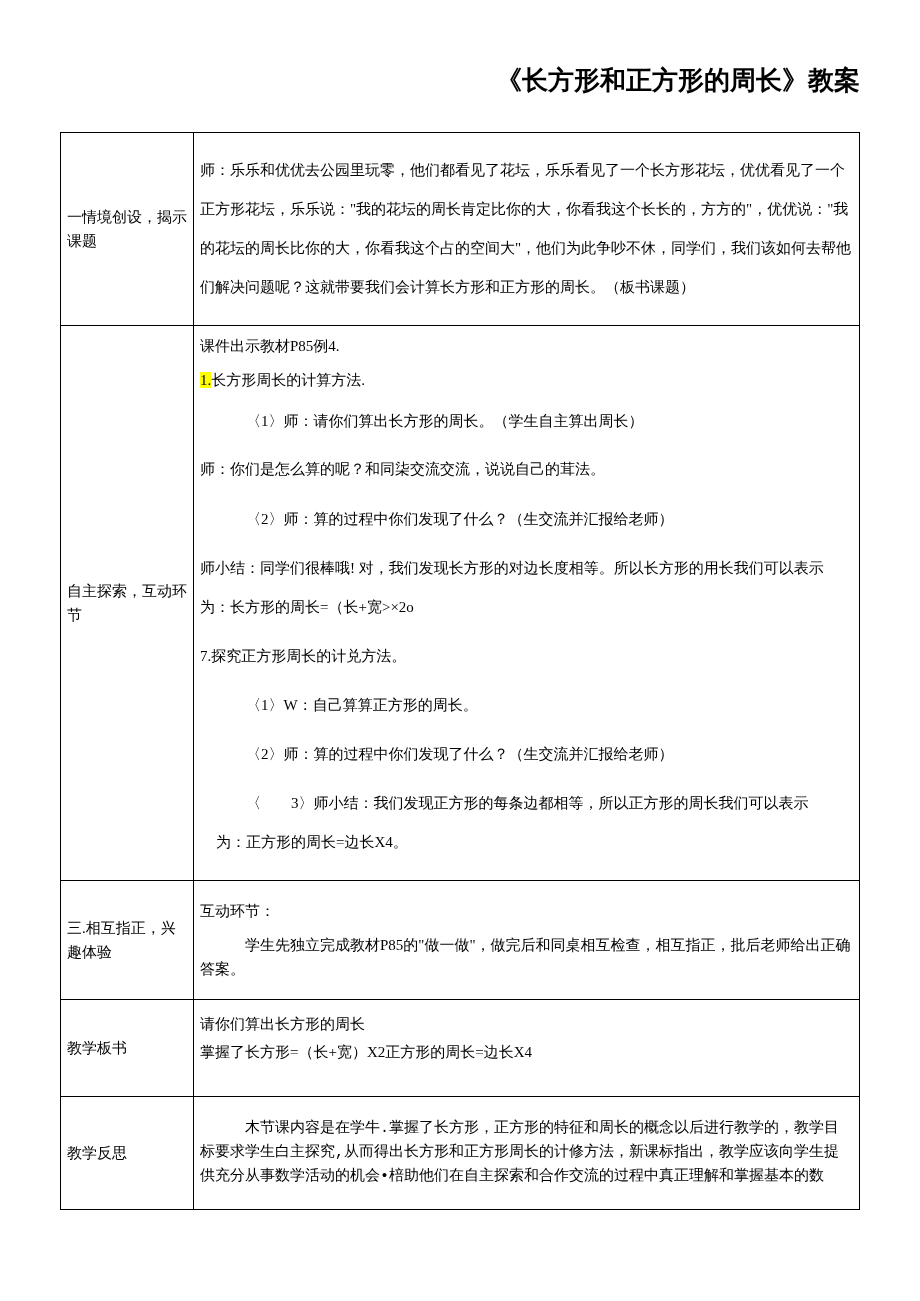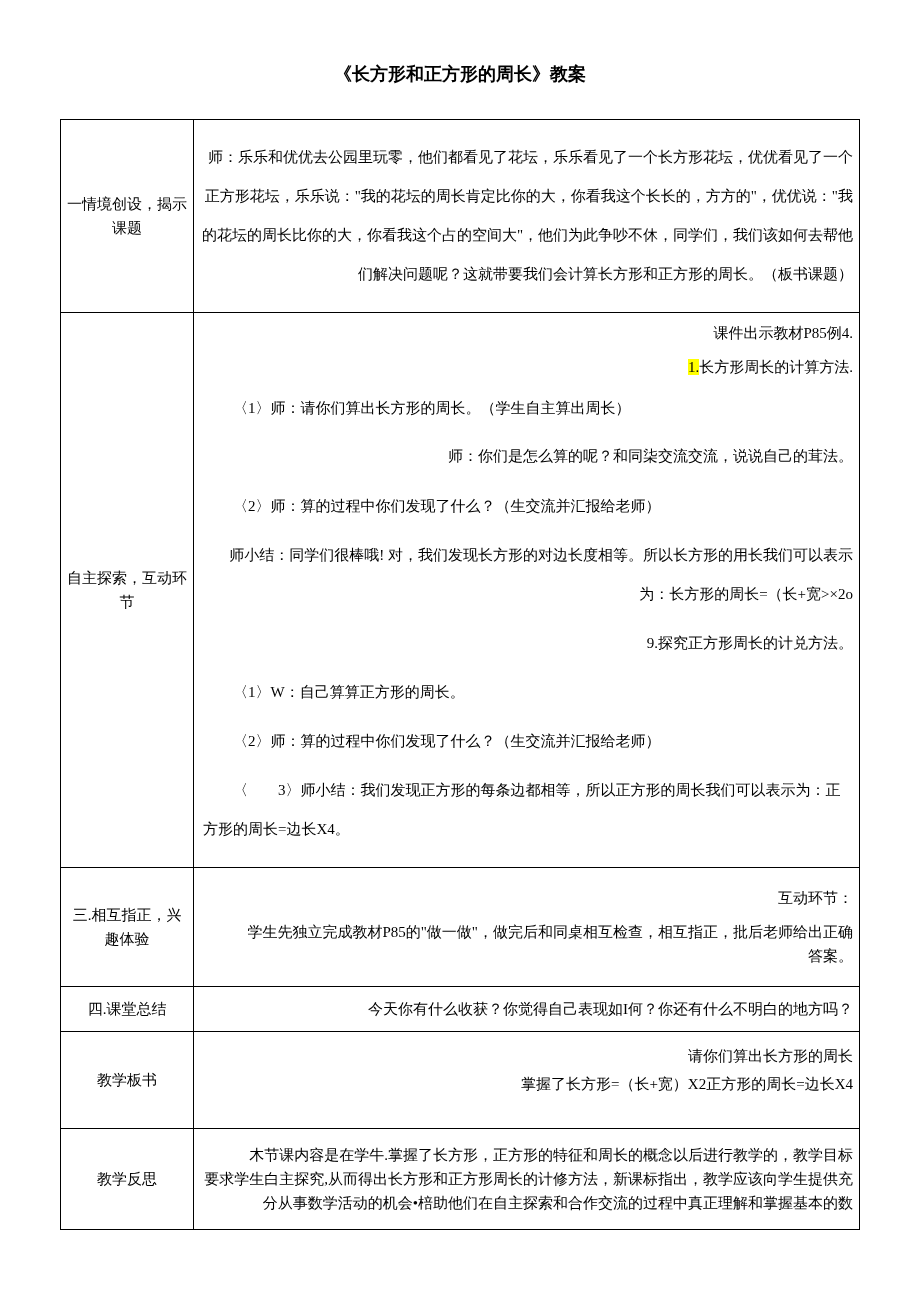--- a/index.html
+++ b/index.html
@@ -5,51 +5,50 @@
   body {
     margin: 0;
     padding: 40px 60px;
     font-family: "SimSun", "宋体", serif;
     font-size: 15px;
     color: #000;
     background: #fff;
     line-height: 1.6;
   }
   h1 {
-    text-align: center;
-    font-size: 18px;
+    text-align: right;
+    font-size: 26px;
     font-weight: bold;
     margin: 20px 0 30px 0;
     font-family: "SimHei", "黑体", sans-serif;
   }
   table {
     border-collapse: collapse;
     width: 100%;
     table-layout: fixed;
   }
   td {
     border: 1px solid #000;
     padding: 8px 6px;
     vertical-align: middle;
   }
   td.label {
     width: 120px;
-    text-align: center;
+    text-align: left;
     vertical-align: middle;
   }
   td.content {
     text-align: left;
   }
   .para {
     margin: 10px 0;
     text-indent: 0;
-    text-align: right;
   }
   .para-indent {
-    margin: 10px 3px;
+    margin: 10px 16px;
     text-indent: 2em;
   }
   .center-block {
     text-align: center;
   }
   .hl {
     background: #ffff00;
   }
 </style>
 </head>
@@ -70,50 +69,44 @@
     <td class="label">自主探索，互动环节</td>
     <td class="content">
       <div class="para" style="margin-top:0;">课件出示教材P85例4.</div>
       <div class="para">
         <span class="hl">1.</span><span>长方形周长的计算方法.</span>
       </div>
       <div class="para-indent" style="line-height:2.6;">〈1〉师：请你们算出长方形的周长。（学生自主算出周长）</div>
       <div class="para" style="line-height:2.6;font-family:Liberation Mono, monospace;">师：你们是怎么算的呢？和同柒交流交流，说说自己的茸法。</div>
       <div class="para-indent" style="line-height:2.6;">〈2〉师：算的过程中你们发现了什么？（生交流并汇报给老师）</div>
       <div class="para" style="line-height:2.6;">师小结：同学们很棒哦! 对，我们发现长方形的对边长度相等。所以长方形的用长我们可以表示为：长方形的周长=（长+宽&gt;×2o</div>
-      <div class="para" style="line-height:2.6;">9.探究正方形周长的计兑方法。</div>
+      <div class="para" style="line-height:2.6;">7.探究正方形周长的计兑方法。</div>
       <div class="para-indent" style="line-height:2.6;">〈1〉W：自己算算正方形的周长。</div>
       <div class="para-indent" style="line-height:2.6;">〈2〉师：算的过程中你们发现了什么？（生交流并汇报给老师）</div>
       <div class="para-indent" style="line-height:2.6;">〈　　3〉师小结：我们发现正方形的每条边都相等，所以正方形的周长我们可以表示为：正方形的周长=边长X4。</div>
     </td>
   </tr>
 
   <tr>
     <td class="label">三.相互指正，兴趣体验</td>
     <td class="content">
       <div class="para">互动环节：</div>
       <div class="para" style="text-indent:3em;">学生先独立完成教材P85的"做一做"，做完后和同桌相互检查，相互指正，批后老师给出正确答案。</div>
     </td>
   </tr>
 
-  <tr>
-    <td class="label">四.课堂总结</td>
-    <td class="content">
-      <div class="para" style="margin:2px 0;">今天你有什么收获？你觉得自己表现如I何？你还有什么不明白的地方吗？</div>
-    </td>
-  </tr>
 
   <tr>
     <td class="label">教学板书</td>
     <td class="content center-block">
       <div class="para" style="margin:4px 0;">请你们算出长方形的周长</div>
       <div class="para" style="margin:4px 0 24px 0;">掌握了长方形=（长+宽）X2正方形的周长=边长X4</div>
     </td>
   </tr>
 
   <tr>
     <td class="label">教学反思</td>
     <td class="content">
-      <div class="para" style="text-indent:3em; margin:6px 0;">木节课内容是在学牛.掌握了长方形，正方形的特征和周长的概念以后进行教学的，教学目标要求学生白主探究,从而得出长方形和正方形周长的计修方法，新课标指出，教学应该向学生提供充分从事数学活动的机会•棓助他们在自主探索和合作交流的过程中真正理解和掌握基本的数</div>
+      <div class="para" style="text-indent:3em; margin:12px 0;font-family:Liberation Mono, monospace;">木节课内容是在学牛.掌握了长方形，正方形的特征和周长的概念以后进行教学的，教学目标要求学生白主探究,从而得出长方形和正方形周长的计修方法，新课标指出，教学应该向学生提供充分从事数学活动的机会•棓助他们在自主探索和合作交流的过程中真正理解和掌握基本的数</div>
     </td>
   </tr>
 </tbody>
   </table>
 
 </body></html>

